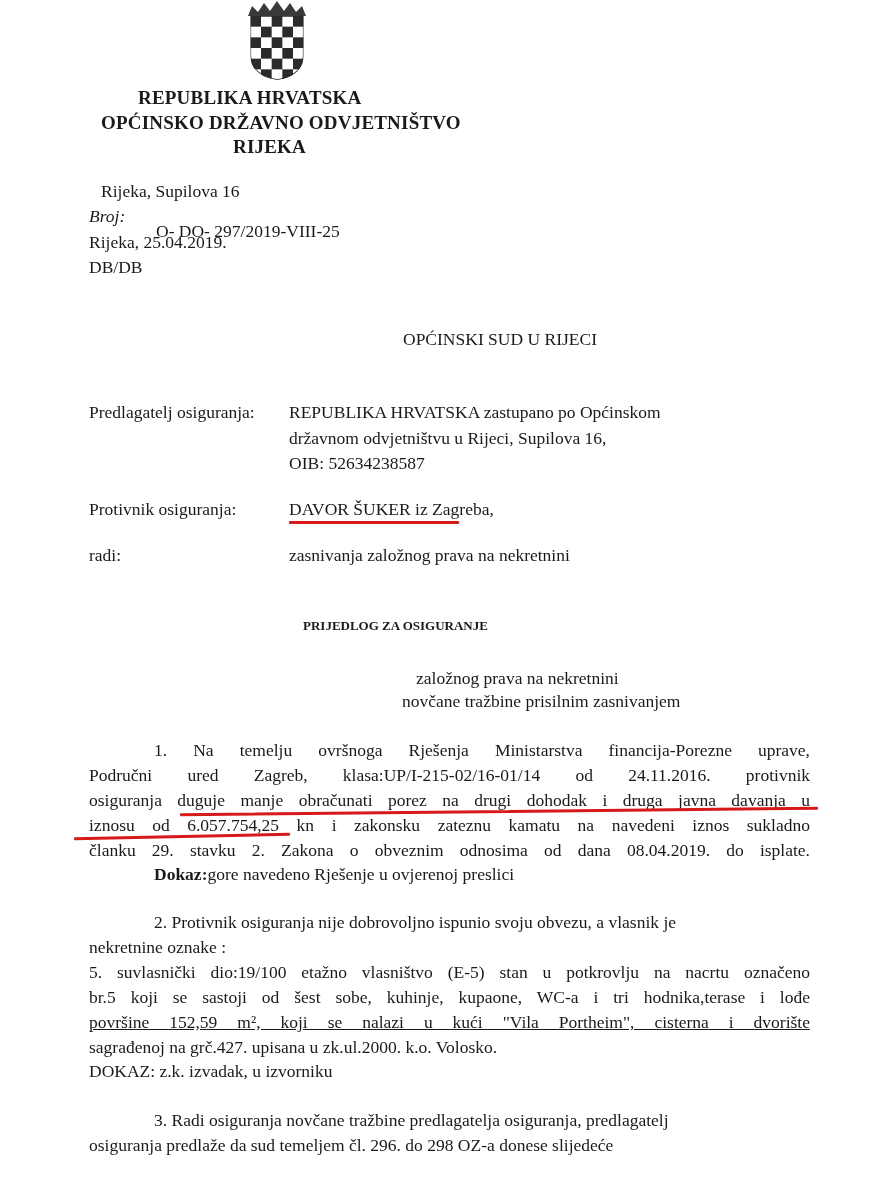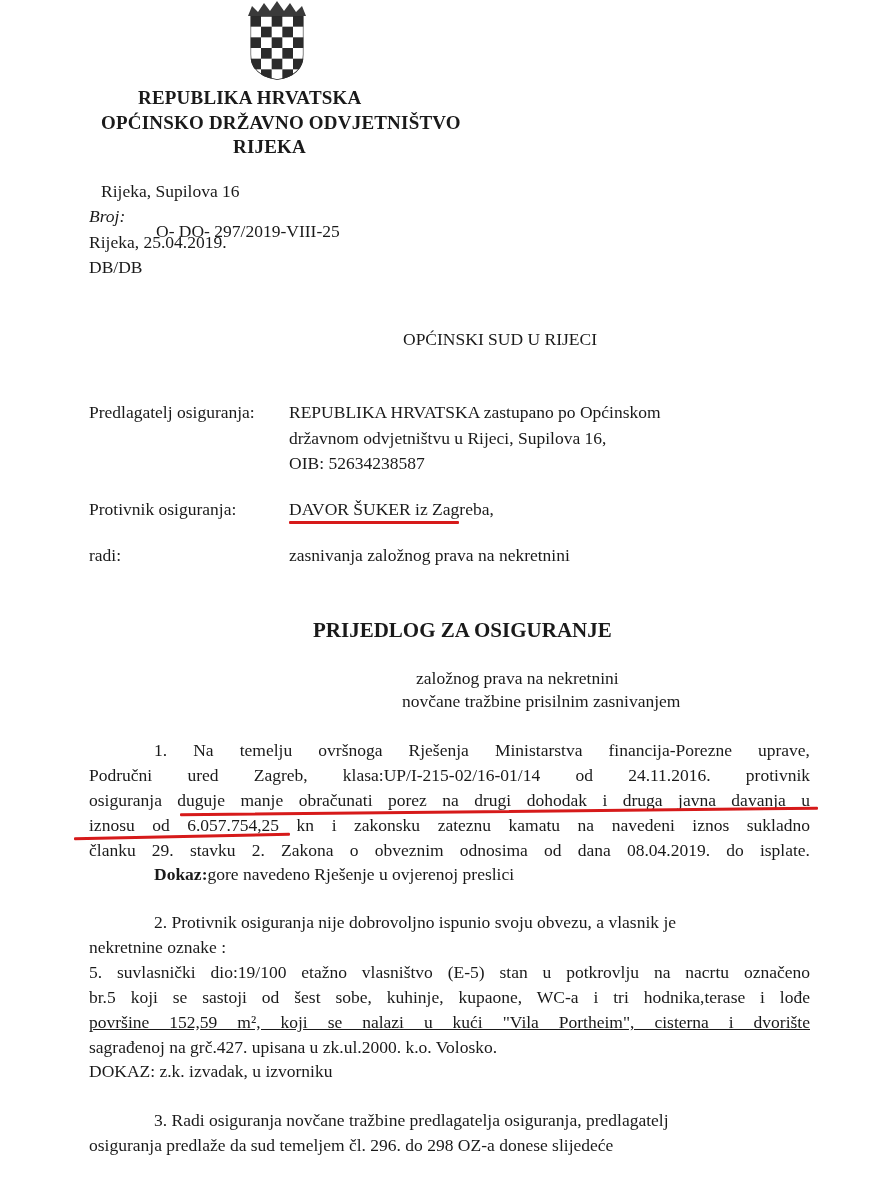--- a/index.html
+++ b/index.html
@@ -81,21 +81,21 @@
 
 <div class="abs" style="left:89px; top:499px;">Protivnik osiguranja:</div>
 <div class="abs" style="left:289px; top:499px;">
   <span>DAVOR ŠUKER</span><span> iz Zagreba,</span>
 </div>
 <div class="underline-red" style="left:289px; top:521px; width:170px;"></div>
 
 <div class="abs" style="left:89px; top:545px;">radi:</div>
 <div class="abs" style="left:289px; top:545px;">zasnivanja založnog prava na nekretnini</div>
 
-<div class="abs bold" style="left:313px; top:618px; font-size:21px;">PRIJEDLOG ZA OSIGURANJE</div>
+<div class="abs bold" style="left:303px; top:618px; font-size:13px;">PRIJEDLOG ZA OSIGURANJE</div>
 <div class="abs" style="left:402px; top:643px;margin-top:48px;">novčane tražbine prisilnim zasnivanjem</div>
 <div class="abs" style="left:416px; top:668px;">založnog prava na nekretnini</div>
 
 <div class="justify-line" style="left:154px; top:740px; width:656px;">1. Na temelju ovršnoga Rješenja Ministarstva financija-Porezne uprave,</div>
 <div class="justify-line" style="left:89px; top:765px; width:721px;">Područni ured Zagreb, klasa:UP/I-215-02/16-01/14 od 24.11.2016. protivnik</div>
 <div class="justify-line" style="left:89px; top:790px; width:721px;">osiguranja duguje manje obračunati porez na drugi dohodak i druga javna davanja u</div>
 <div class="underline-red" style="left:180px; top:810px; width:638px; transform:rotate(-0.6deg);"></div>
 <div class="justify-line" style="left:89px; top:815px; width:721px;">iznosu od 6.057.754,25 kn i zakonsku zateznu kamatu na navedeni iznos sukladno</div>
 <div class="underline-red" style="left:74px; top:835px; width:216px; transform:rotate(-1.2deg);"></div>
 <div class="justify-line" style="left:89px; top:840px; width:721px;">članku 29. stavku 2. Zakona o obveznim odnosima od dana 08.04.2019. do isplate.</div>

